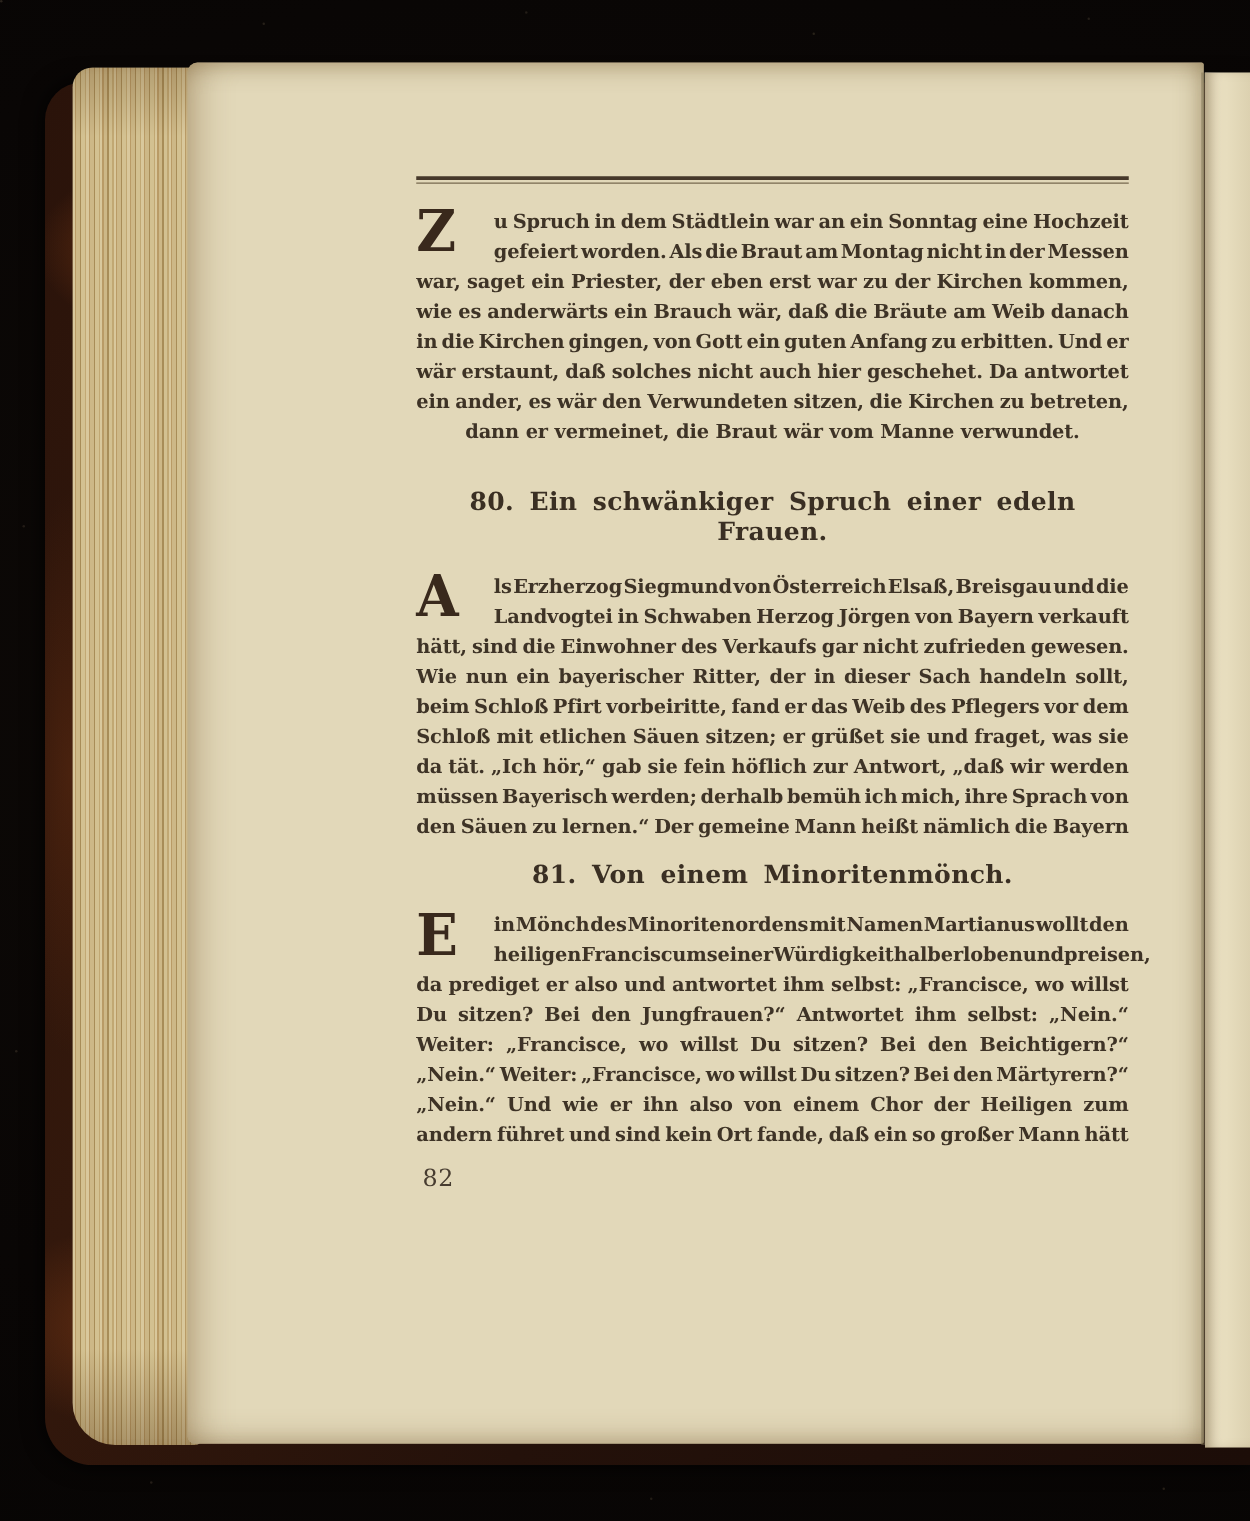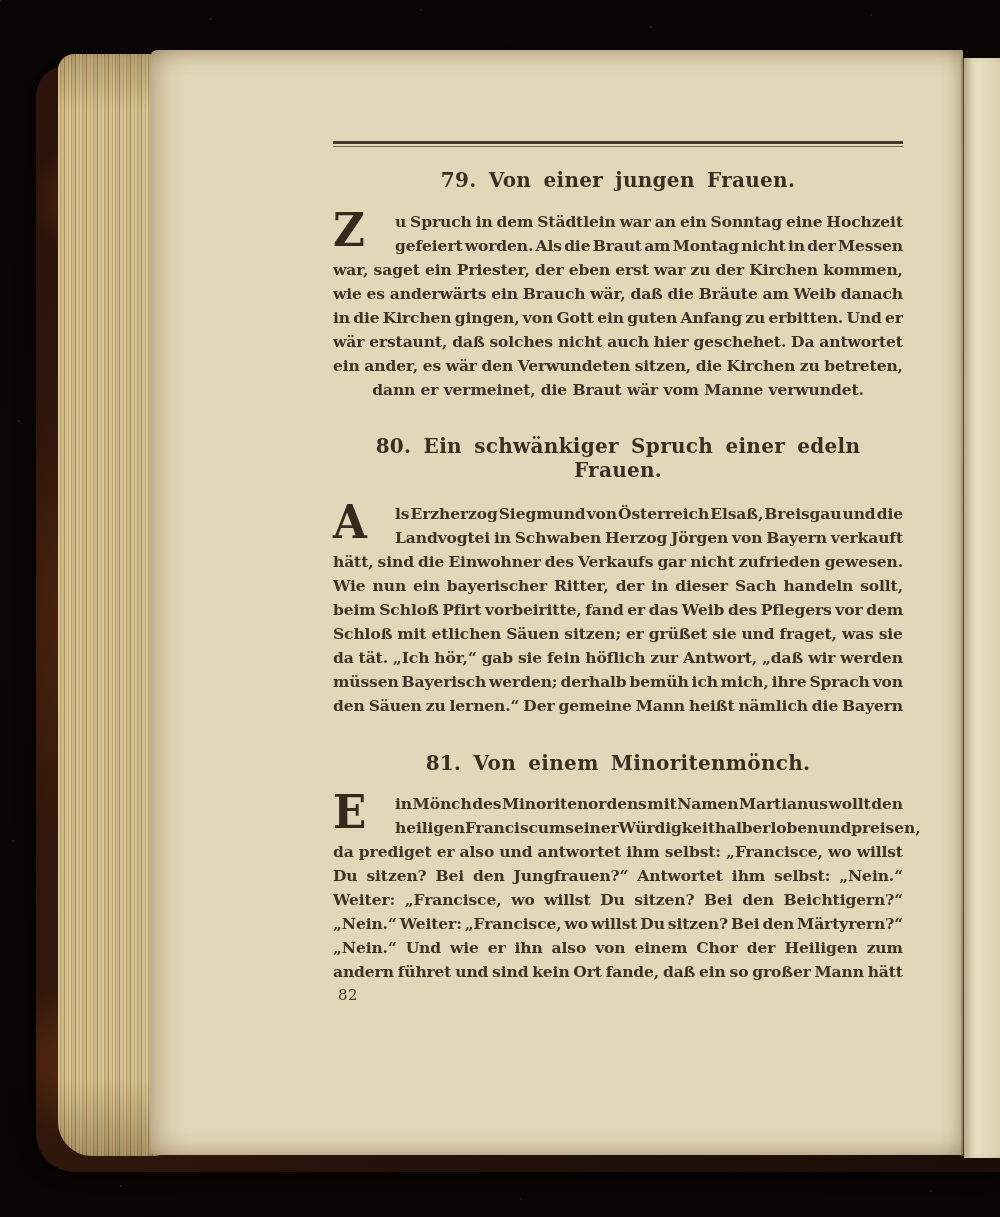--- a/index.html
+++ b/index.html
@@ -68,57 +68,56 @@
   .rule{
     margin-top:141px;height:2px;
     border-top:3.5px solid #46382a;border-bottom:1px solid #77684f;
   }
   .heading{
     font-size:20px;font-weight:bold;line-height:24px;text-align:center;
     color:#3a2f23;word-spacing:5px;letter-spacing:.3px;
   }
   .h79{margin-top:21px;}
   .h80{margin-top:32px;text-align:center;}
-  .h81{margin-top:33px;}
+  .h81{margin-top:14px;}
   .para{
     position:relative;margin-top:18px;
     font-size:15.5px;font-weight:bold;line-height:24px;letter-spacing:-.1px;
   }
   .p80{margin-top:20px;}
   .p81{margin-top:17px;}
   .dropcap{
     position:absolute;left:0;top:-4px;width:56px;
     font-size:46px;line-height:48px;font-weight:bold;color:#39291c;
     transform:scaleX(.95);transform-origin:left top;text-align:left;
   }
   .line{height:24px;width:100%;box-sizing:border-box;overflow:visible;}
   .jline{display:flex;justify-content:space-between;align-items:baseline;}
   .jline span{white-space:pre;}
   .indent{padding-left:62px;}
   .line-plain{white-space:nowrap;text-align:center;}
   .pagenum{
-    margin-top:2px;margin-left:5px;
-    font-size:15px;font-weight:normal;color:#473c30;letter-spacing:.5px;
+    margin-top:12px;margin-left:5px;
+    font-size:19px;font-weight:normal;color:#473c30;letter-spacing:.5px;
   }
 </style>
 </head>
 <body>
 
 <div class="photo">
   <div class="specks"></div>
   <div class="cover"></div>
   <div class="stack"></div>
   <div class="page"></div>
   <div class="crease"></div>
   <div class="page-right"></div>
 
   <div class="text-col">
     <div class="rule"></div>
 
-    <div class="heading h79">79. Von einer jungen Frauen.</div>
     <div class="para p79">
       <div class="dropcap">Z</div>
       <div>
           <div class="line jline indent">
             <span>u</span>
             <span>Spruch</span>
             <span>in</span>
             <span>dem</span>
             <span>Städtlein</span>
             <span>war</span>

